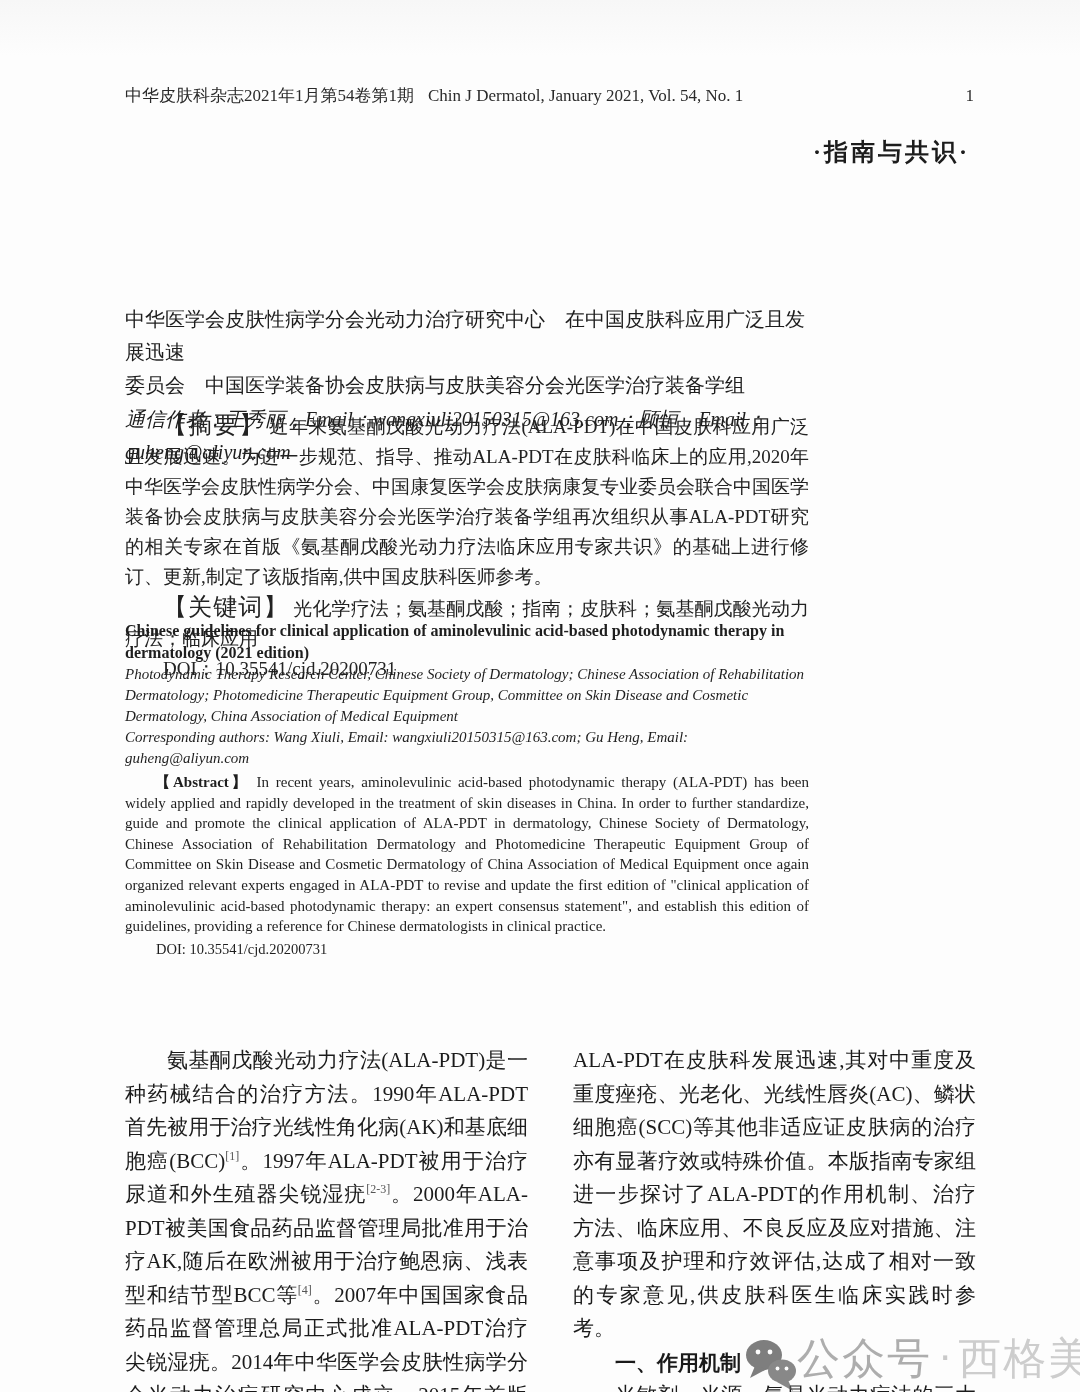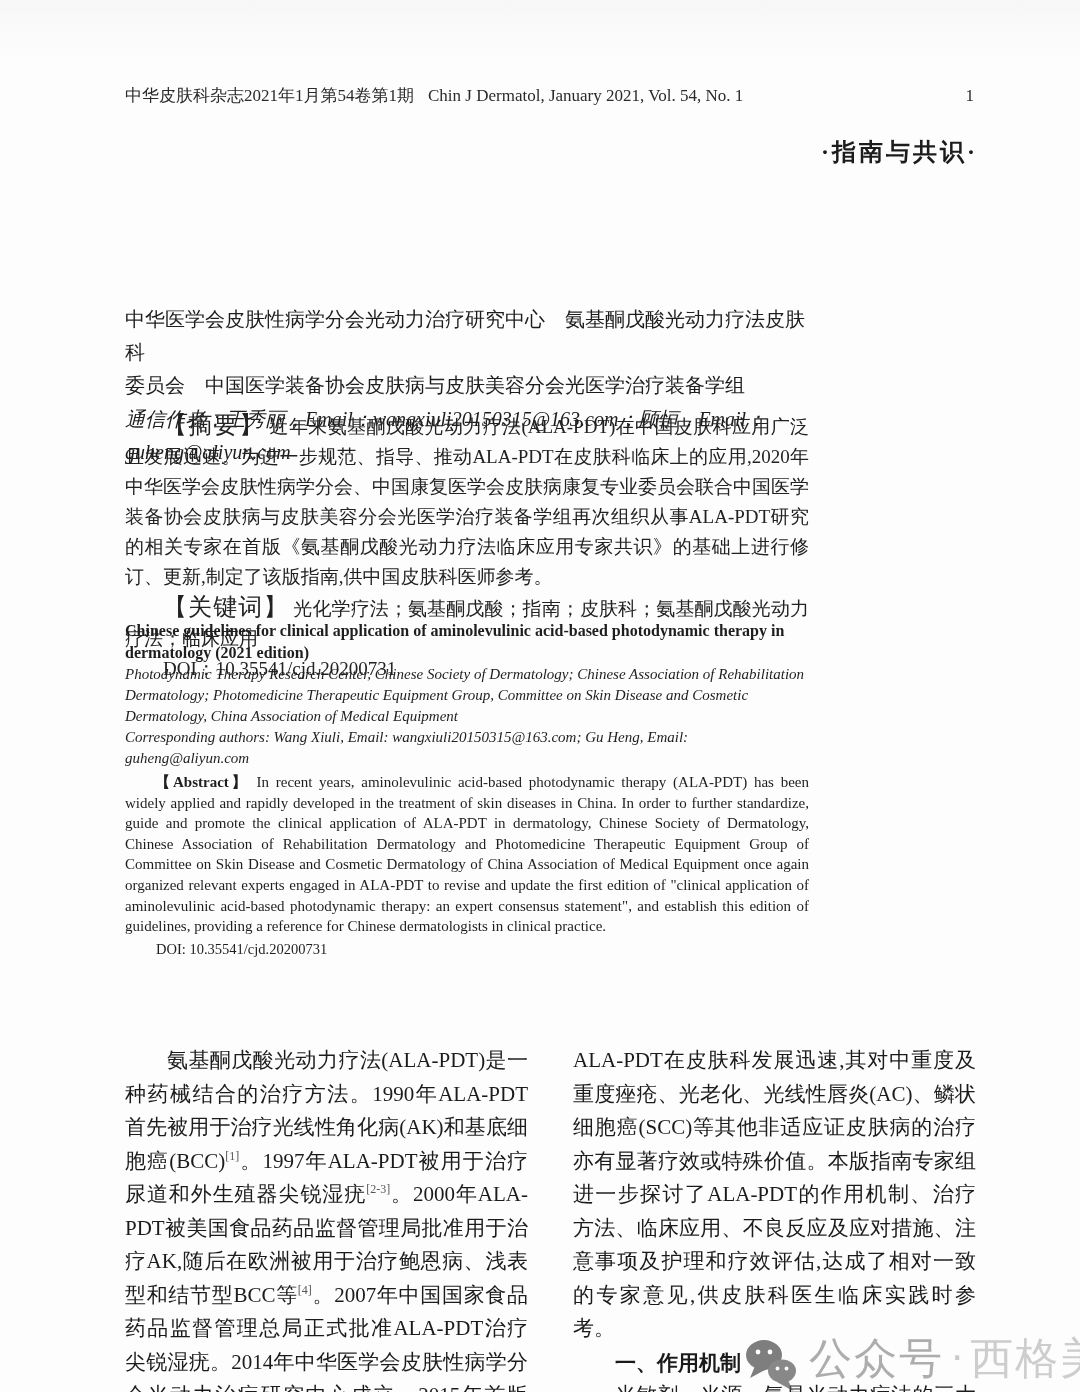--- a/index.html
+++ b/index.html
@@ -15,21 +15,21 @@
   }
   
   .running-head{
     position:absolute;top:84px;left:125px;width:849px;
     display:flex;justify-content:space-between;align-items:baseline;
     font-size:17px;color:#2a2a2a;white-space:nowrap;
   }
   .running-head .cn{margin-right:14px;}
   
   .section-label{
-    position:absolute;top:136px;right:102px;
+    position:absolute;top:136px;right:110px;
     font-size:24px;letter-spacing:3px;color:#1c1c1c;font-weight:600;
   }
   
   .article-title{
     position:absolute;top:181px;left:123px;margin:0;
     font-size:38px;line-height:56px;font-weight:600;letter-spacing:2px;color:#141414;
   }
   
   .authors{
     position:absolute;top:303px;left:125px;width:692px;
@@ -84,41 +84,41 @@
     font-family:"Liberation Sans","DejaVu Sans",sans-serif;color:#1a1a1a;
   }
   
   .watermark{
     position:absolute;top:1330px;left:745px;
     display:flex;align-items:flex-start;
     font-family:"Liberation Sans","DejaVu Sans",sans-serif;
     white-space:nowrap;pointer-events:none;
   }
   .wm-icon{opacity:.72;margin-top:8px;}
-  .wm-public{color:#a0a0a0;font-size:43px;letter-spacing:2px;margin-left:12px;opacity:.85;}
+  .wm-public{color:#a0a0a0;font-size:43px;letter-spacing:2px;margin-left:0;opacity:.85;}
   .wm-sep{color:#bdbdbd;font-size:43px;margin:0 6px;opacity:.8;}
   .wm-brand{color:#c8c8c8;font-size:43px;letter-spacing:2px;opacity:.9;}
 </style>
 </head>
 <body>
 
 <div class="page">
 
   <div class="running-head">
     <span>
       <span class="cn">中华皮肤科杂志2021年1月第54卷第1期</span><span>Chin J Dermatol, January 2021, Vol. 54, No. 1</span>
     </span>
     <span>1</span>
   </div>
 
   <div class="section-label">·指南与共识·</div>
 
 
   <div class="authors">
-    <p>中华医学会皮肤性病学分会光动力治疗研究中心　氨基酮戊酸光动力疗法皮肤科</p>
+    <p>中华医学会皮肤性病学分会光动力治疗研究中心　在中国皮肤科应用广泛且发展迅速</p>
     <p>委员会　中国医学装备协会皮肤病与皮肤美容分会光医学治疗装备学组</p>
     <p class="correspondence">通信作者：王秀丽，Email：wangxiuli20150315@163.com；顾恒，Email：guheng@aliyun.com</p>
   </div>
 
   <div class="cn-abstract">
     <p><span class="label-bold">【摘要】</span><span> 近年来氨基酮戊酸光动力疗法(ALA-PDT)在中国皮肤科应用广泛且发展迅速。为进一步规范、指导、推动ALA-PDT在皮肤科临床上的应用,2020年中华医学会皮肤性病学分会、中国康复医学会皮肤病康复专业委员会联合中国医学装备协会皮肤病与皮肤美容分会光医学治疗装备学组再次组织从事ALA-PDT研究的相关专家在首版《氨基酮戊酸光动力疗法临床应用专家共识》的基础上进行修订、更新,制定了该版指南,供中国皮肤科医师参考。</span></p>
     <p><span class="label-bold">【关键词】</span><span> 光化学疗法；氨基酮戊酸；指南；皮肤科；氨基酮戊酸光动力疗法；临床应用</span></p>
     <p class="doi-line">DOI：10.35541/cjd.20200731</p>
   </div>
 

